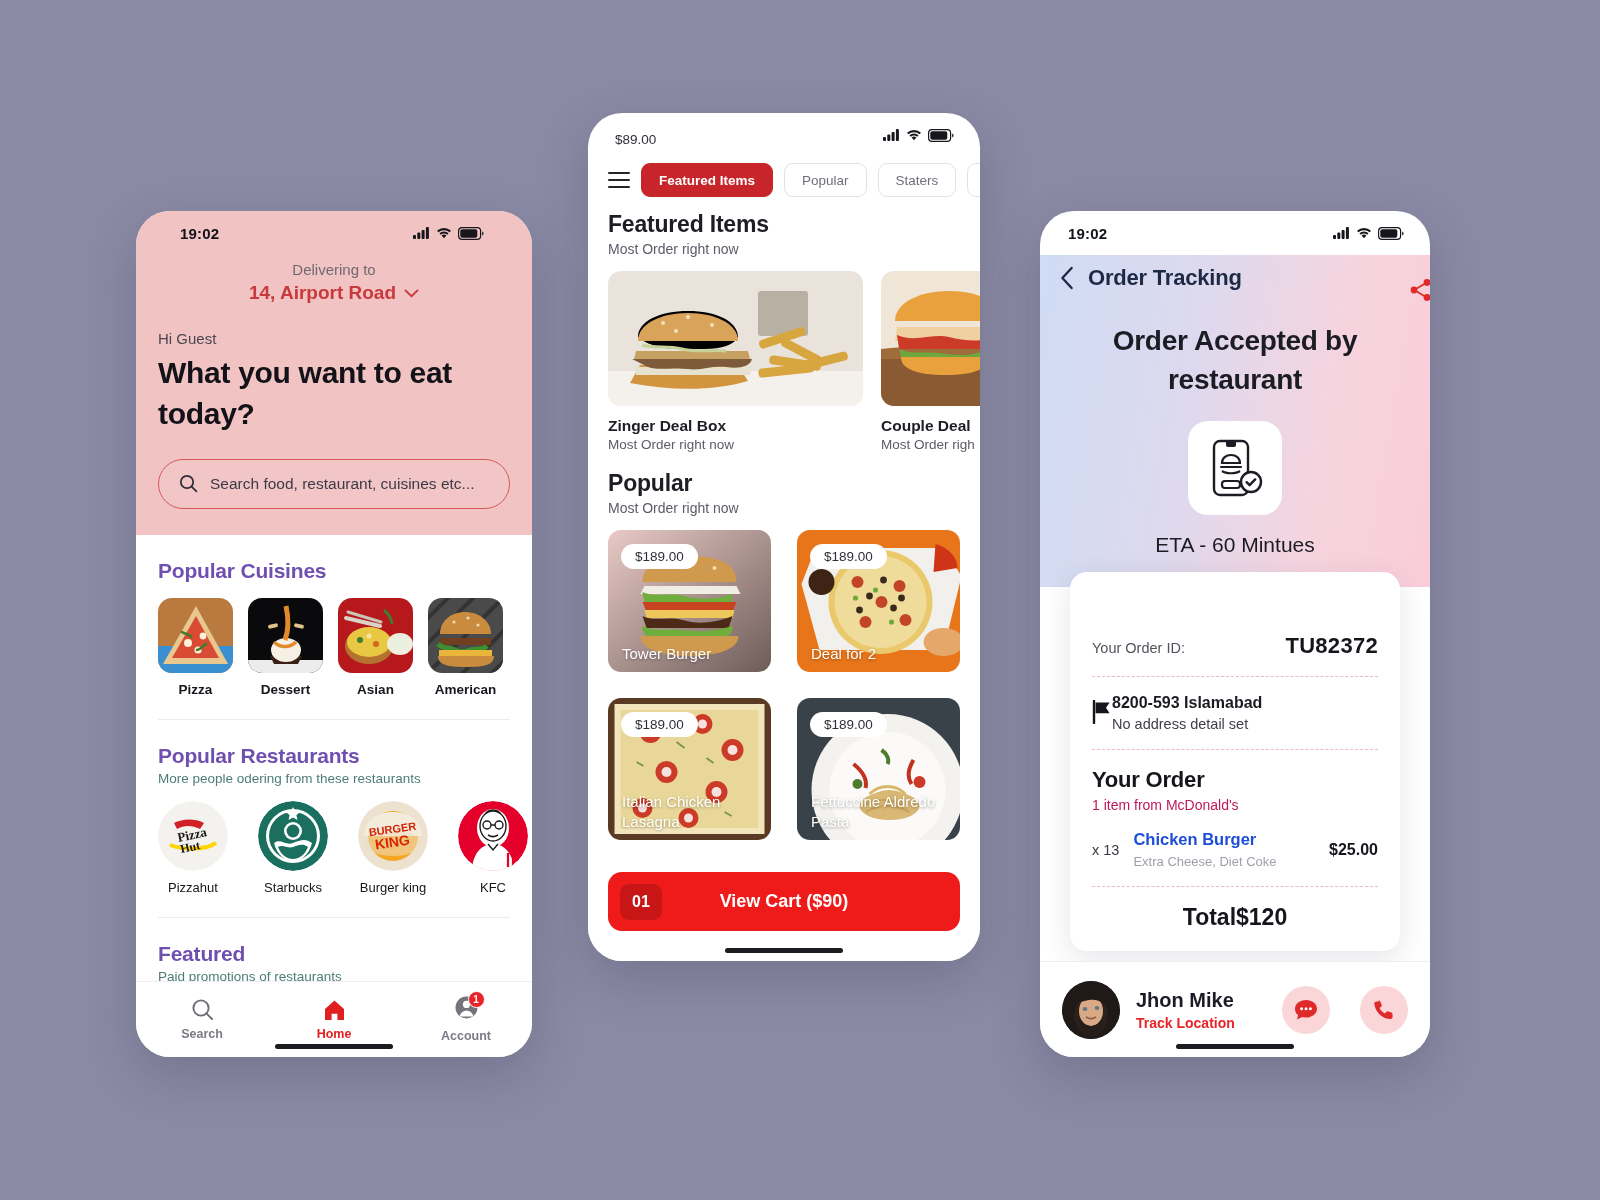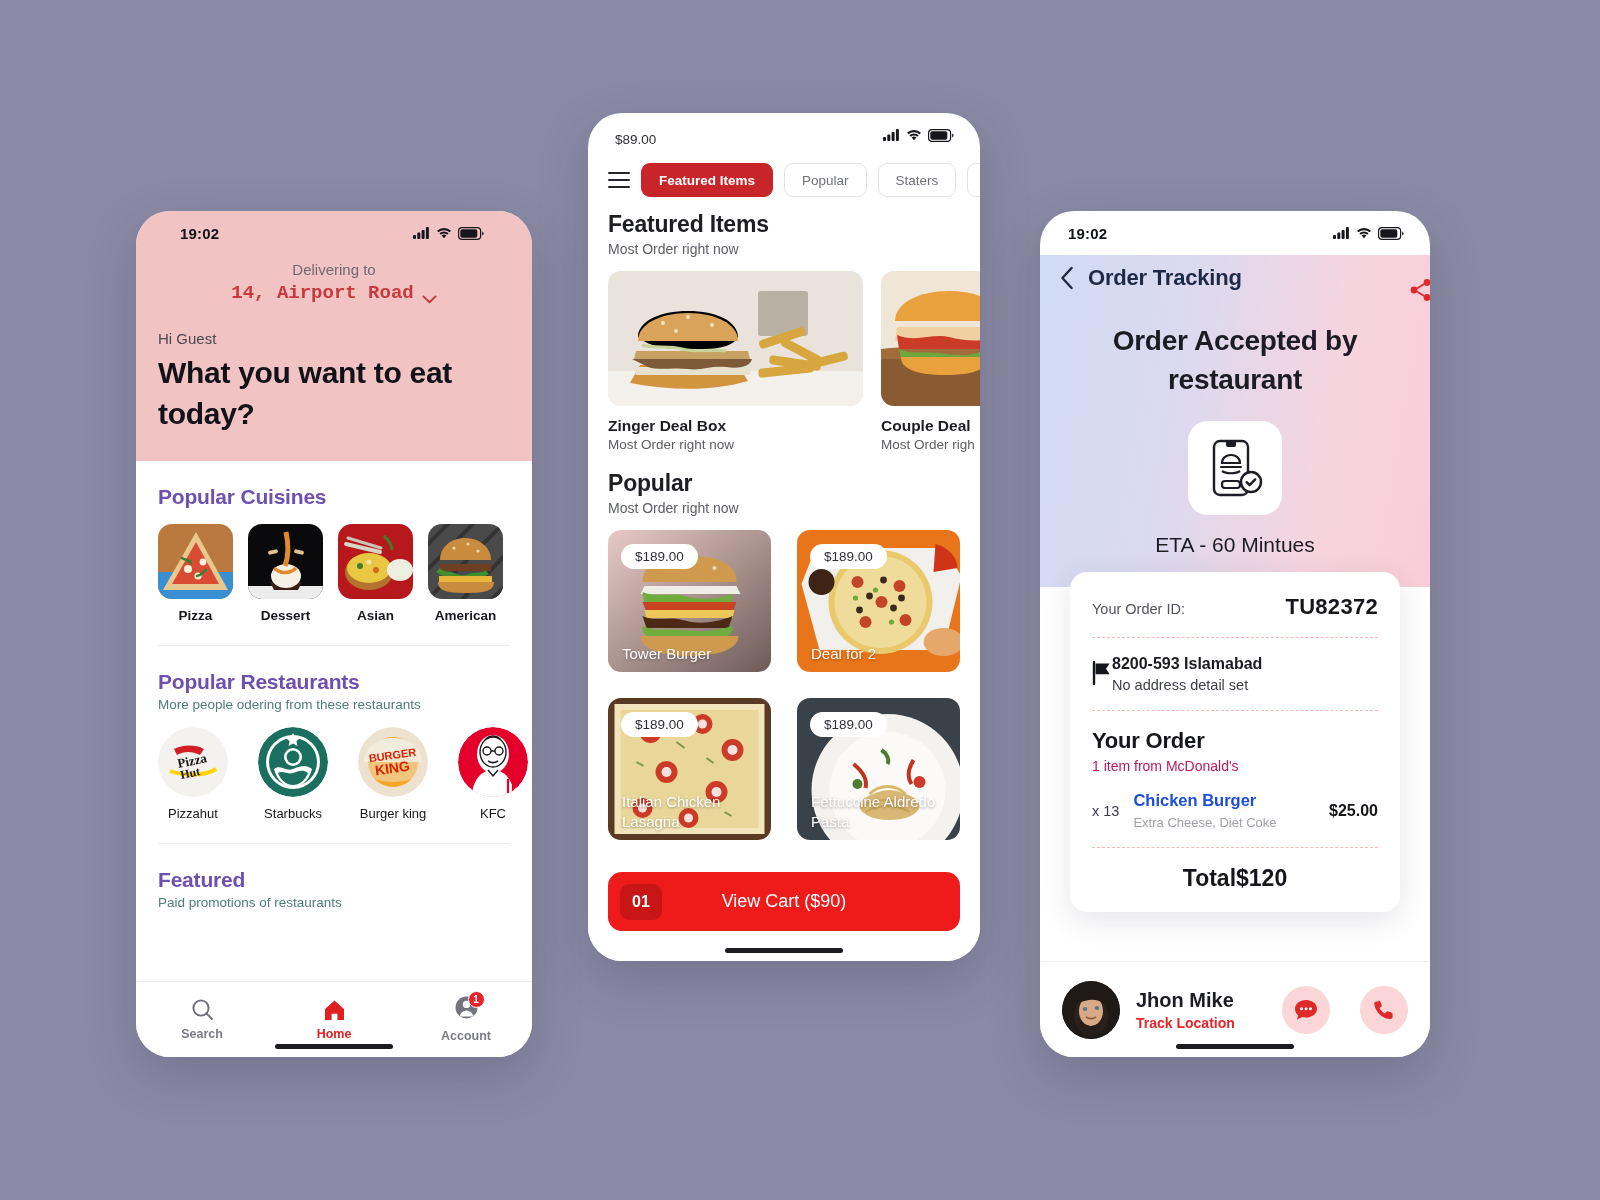--- a/index.html
+++ b/index.html
@@ -26,21 +26,21 @@
     letter-spacing:.2px;
   }
   .sb-icons { display:flex; align-items:center; gap:6px; }
   .p1-header {
     background:#f2c3c3; padding:0 22px 26px;
   }
   .p1-header .statusbar { padding-left:22px; }
   .deliver-to { text-align:center; color:#6f6a70; font-size:15px; margin-top:6px;}
   .deliver-addr {
     text-align:center; color:#c8393c; font-size:19px; font-weight:700;
-    margin-top:4px; display:flex; align-items:flex-end; justify-content:center; gap:8px;font-family:Liberation Mono, monospace;
+    margin-top:4px; display:flex; align-items:center; justify-content:center; gap:8px;
   }
   .hi-guest { color:#4b4750; font-size:15px; margin-top:26px; }
   .p1-title {
     font-size:30px; font-weight:700; color:#121218; line-height:1.38; margin-top:5px;
     letter-spacing:-.3px;
   }
   .searchbar {
     margin-top:24px; height:50px; border:1.3px solid #d4595b; border-radius:26px;
     display:flex; align-items:center; gap:12px; padding:0 20px;
     background:rgba(255,255,255,0.06);
@@ -105,37 +105,37 @@
   }
   .cart-wrap { position:absolute; left:0; right:0; bottom:0; background:#fff; padding:14px 20px 30px; }
   .cart-btn {
     height:59px; background:#ef1a1a; border-radius:14px; display:flex; align-items:center;
     padding:0 12px; position:relative;
   }
   .cart-qty {
     width:42px; height:36px; border-radius:9px; background:rgba(0,0,0,.16); color:#fff;
     display:flex; align-items:center; justify-content:center; font-size:16px; font-weight:600;
   }
-  .cart-lbl { position:absolute; left:0; right:0; text-align:center; color:#fff; font-size:18px; font-weight:400;}
+  .cart-lbl { position:absolute; left:0; right:0; text-align:center; color:#fff; font-size:18px; font-weight:700;}
 
   
   #phone3 { left:1040px; top:211px; width:390px; height:846px; }
   .p3-grad { background:linear-gradient(100deg,#cfdcf4 0%,#ddd9ee 38%,#f6d4de 72%,#f9cdd8 100%); padding-bottom:30px;}
   .p3-nav { display:flex; align-items:center; padding:10px 20px 0; gap:14px; }
   .p3-nav .ttl { font-size:22px; font-weight:700; color:#1e2a45; letter-spacing:-.2px; }
   .p3-status { text-align:center; font-size:28px; font-weight:700; color:#1c1c24;
     line-height:1.4; margin-top:30px; padding:0 30px; letter-spacing:-.3px;}
   .p3-ico-box { width:94px; height:94px; background:#fff; border-radius:20px; margin:22px auto 0;
     display:flex; align-items:center; justify-content:center; }
   .p3-eta { text-align:center; font-size:21px; font-weight:500; color:#1c1c24; margin-top:18px;}
   .ordercard {
     position:absolute; left:30px; right:30px; top:361px; background:#fff; border-radius:17px;
     padding:22px 22px 20px; box-shadow:0 8px 30px rgba(40,40,70,.12);
   }
-  .oid-row { display:flex; align-items:baseline; justify-content:space-between; }
+  .oid-row { display:flex; align-items:baseline; justify-content:space-between;margin-top:39px; }
   .oid-lbl { font-size:14.5px; color:#53535e; }
   .oid-val { font-size:22px; font-weight:700; color:#15151c; letter-spacing:.3px;}
   .dash { border-top:1.6px dashed #f0b9bd; margin:17px 0; }
   .addr-row { display:flex; align-items:flex-start; }
   .addr-l1 { font-size:16px; font-weight:600; color:#1b1b22; }
   .addr-l2 { font-size:14.5px; color:#3e3e49; margin-top:4px; }
   .yo-title { font-size:22px; font-weight:700; color:#15151c; letter-spacing:-.2px;}
   .yo-sub { font-size:14px; color:#be185d; margin-top:4px; }
   .item-row { display:flex; align-items:center; margin-top:17px; gap:14px; }
   .item-qty { font-size:14.5px; color:#3a3a45; flex:0 0 auto; }
@@ -187,20 +187,27 @@
     </div>
     <div class="deliver-to">Delivering to</div>
     <div class="deliver-addr">
       <span>14, Airport Road</span>
       <svg width="15" height="9" viewBox="0 0 15 9">
           <path d="M1.4 1.4 7.5 7.2l6.1-5.8" fill="none" stroke="#c8393c" stroke-width="1.9" stroke-linecap="round" stroke-linejoin="round"></path>
         </svg>
     </div>
     <div class="hi-guest">Hi Guest</div>
     <div class="p1-title">What you want to eat today?</div>
+    <div class="searchbar">
+      <svg width="19" height="19" viewBox="0 0 19 19">
+          <circle cx="8" cy="8" r="6.2" fill="none" stroke="#2d2b33" stroke-width="1.7"></circle>
+          <path d="M12.6 12.6 17.4 17.4" stroke="#2d2b33" stroke-width="1.7" stroke-linecap="round"></path>
+        </svg>
+      <span>Search food, restaurant, cuisines etc...</span>
+    </div>
   </div>
 
   <div class="p1-body">
     <div class="sec-pad">
       <div class="sec-title">Popular Cuisines</div>
       <div class="row-scroll">
 
         <div class="cuisine">
           <div class="thumb">
             <svg width="75" height="75" viewBox="0 0 75 75">

